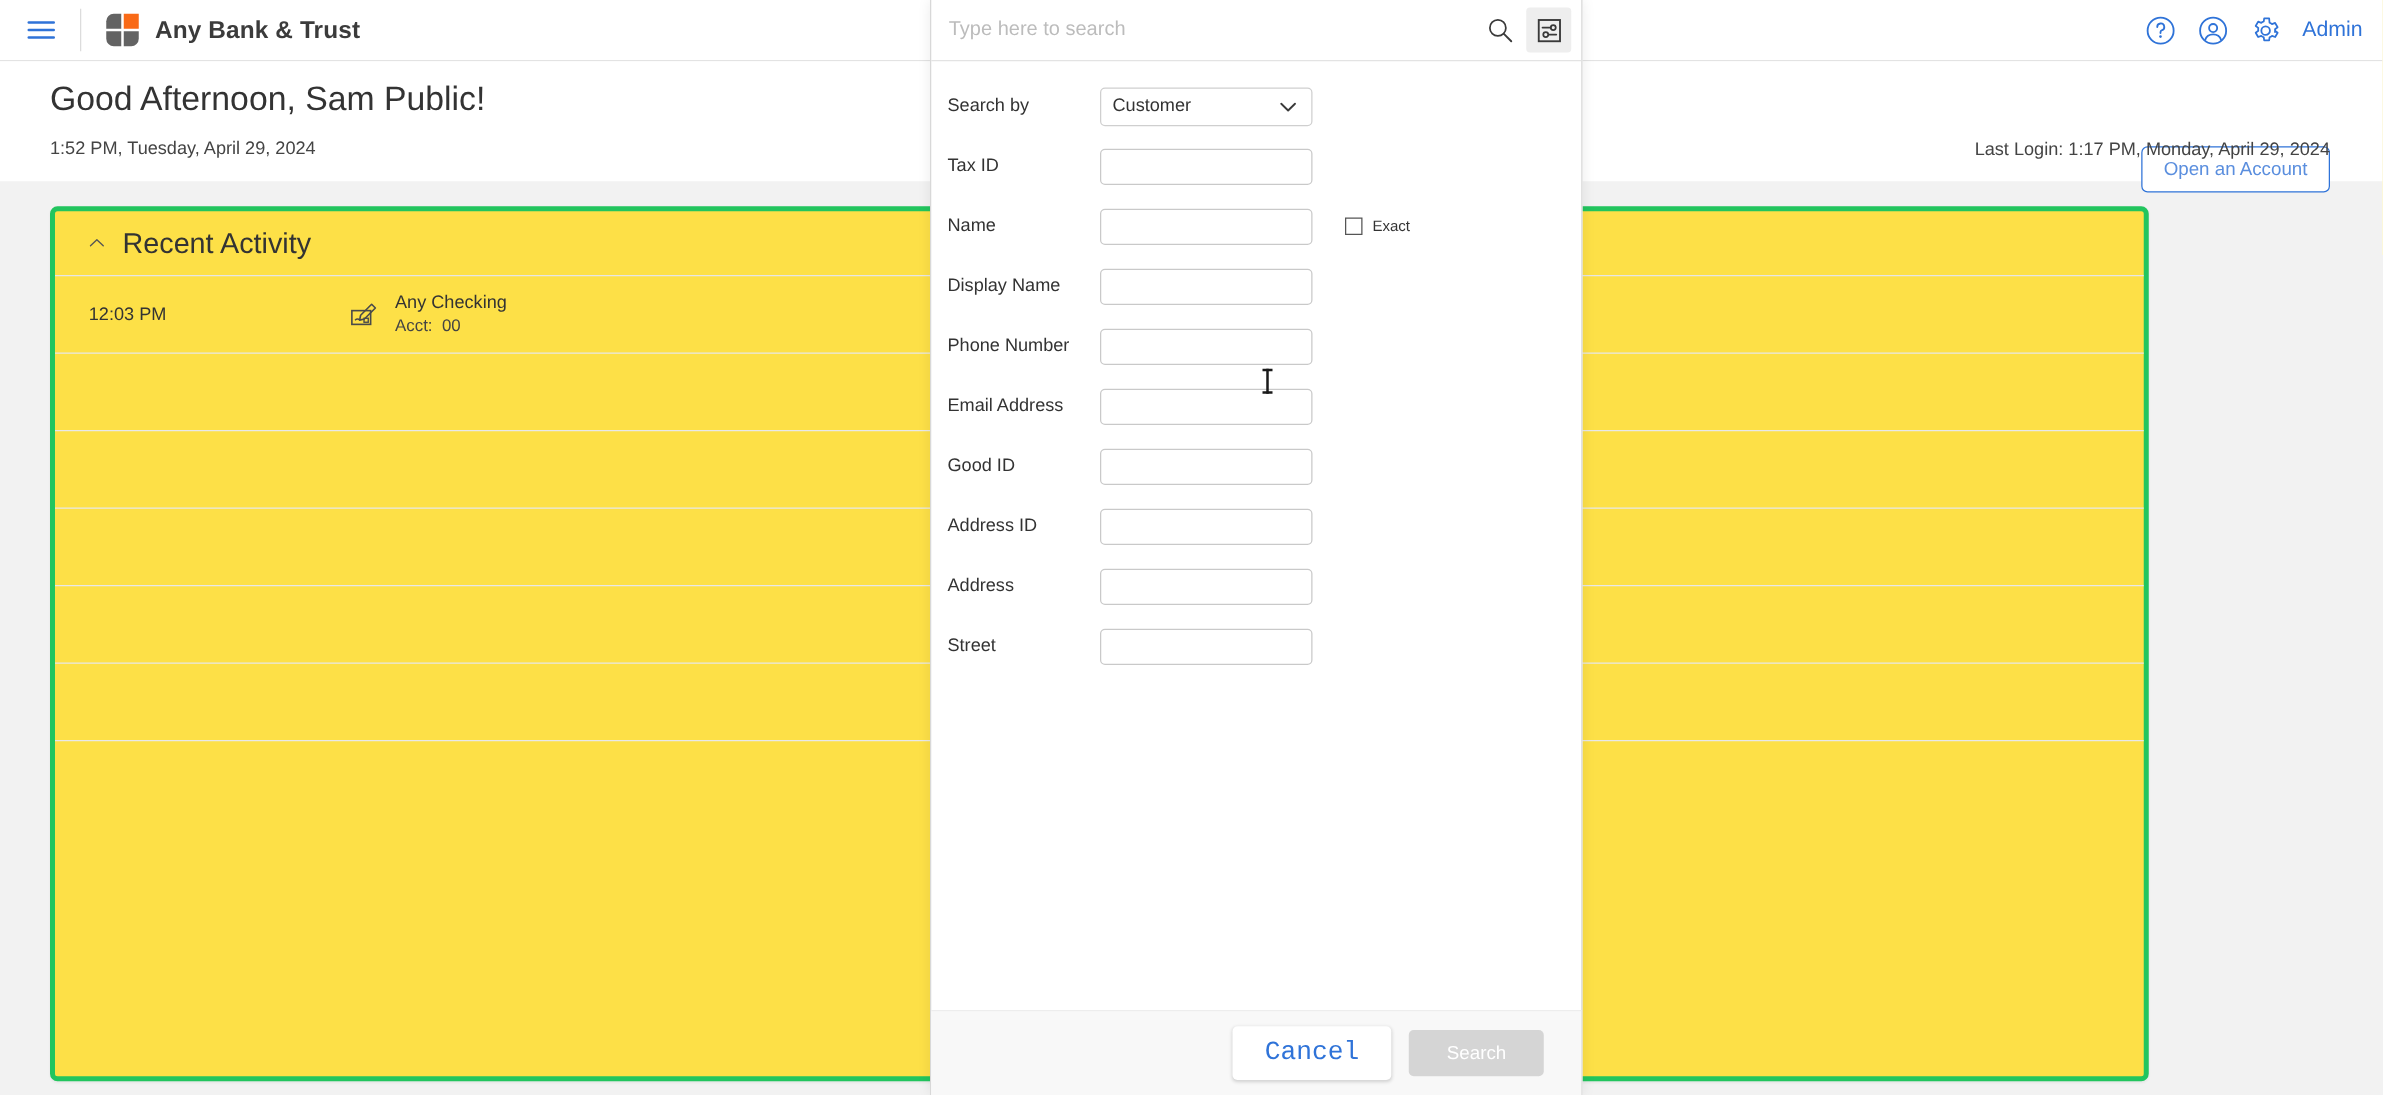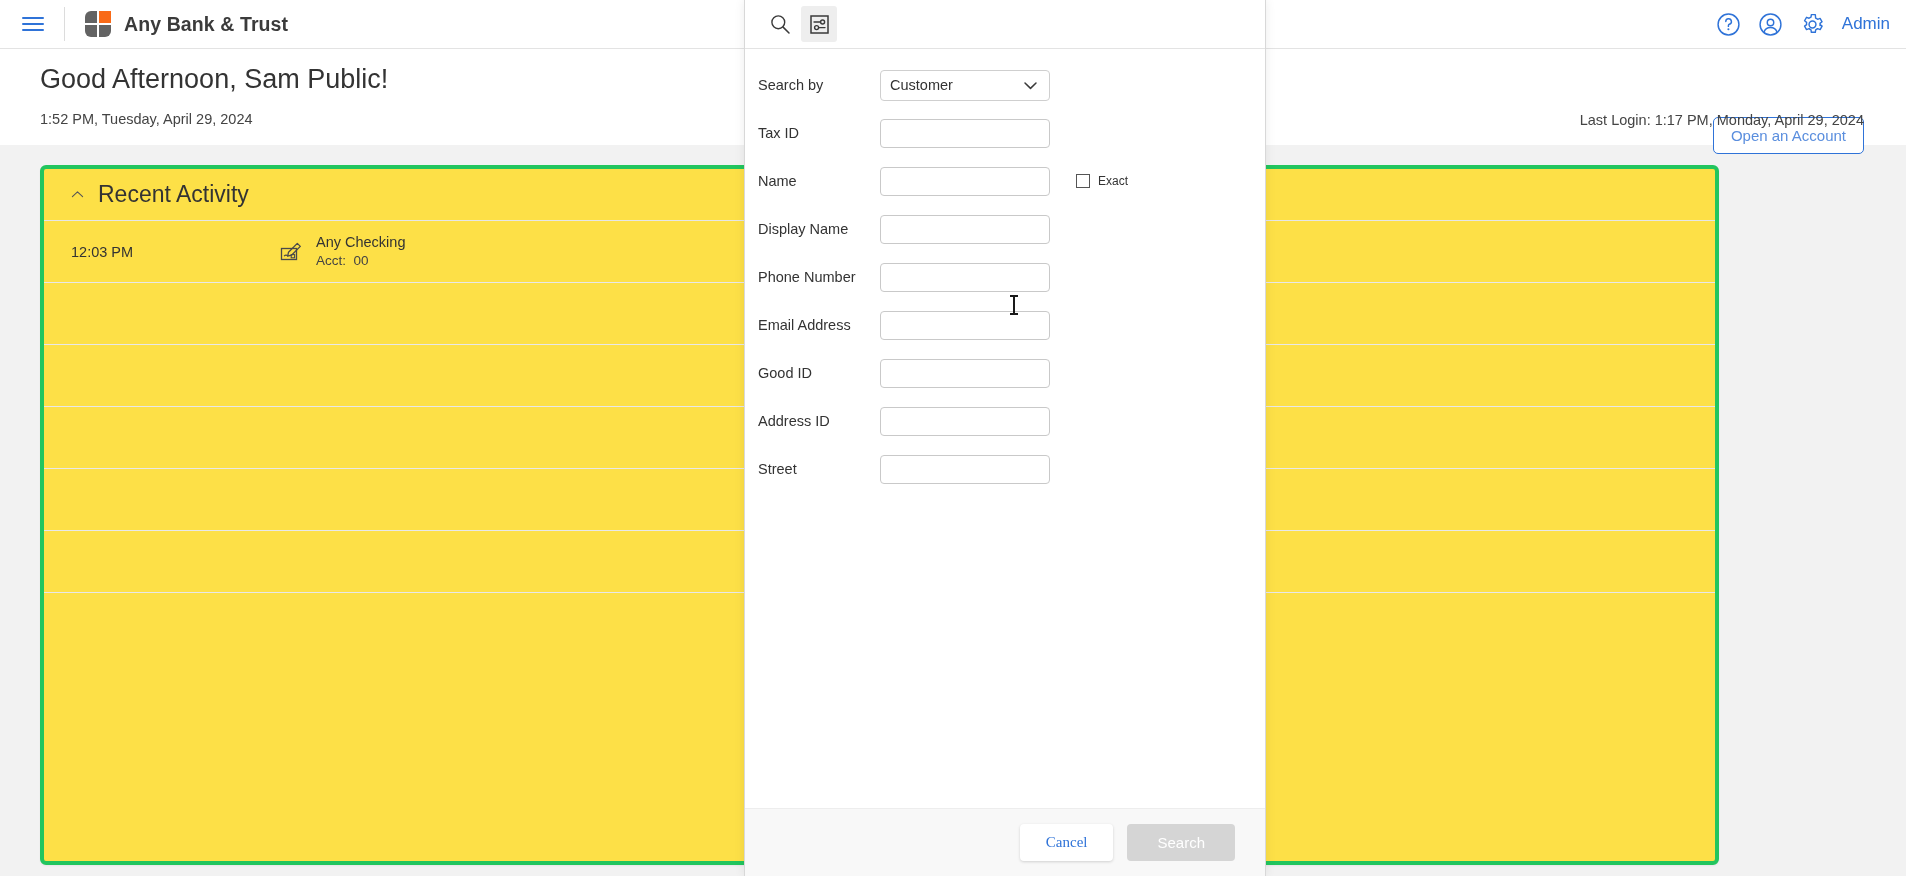--- a/index.html
+++ b/index.html
@@ -109,22 +109,22 @@
   .exact-wrap { display: flex; align-items: center; margin-left: 26px; cursor: pointer; }
   .exact-box { width: 14px; height: 14px; border: 1.5px solid #555; background: #fff; margin-right: 8px; }
   .exact-label { font-size: 12px; color: #333333; }
 
   .panel-foot {
     height: 68px; background: #f8f8f8; border-top: 1px solid #ededed;
     display: flex; align-items: center; justify-content: flex-end; padding-right: 30px; gap: 14px;
   }
   .btn-cancel {
     background: #ffffff; border: none; border-radius: 4px; color: #2f73d8;
-    font-size: 15px; padding: 10px 26px; cursor: pointer;
-    box-shadow: 0 1px 3px rgba(0,0,0,.16); font-family: Liberation Serif, serif; text-align: right;
+    font-size: 21px; padding: 10px 26px; cursor: pointer;
+    box-shadow: 0 1px 3px rgba(0,0,0,.16); font-family: Liberation Mono, monospace; text-align: right;
   }
   .btn-search {
     background: #d5d5d5; border: none; border-radius: 4px; color: #ffffff;
     font-size: 15px; padding: 10px 30px; cursor: default;
     font-family: "Liberation Sans", sans-serif;
   }
 
   .cursor-ibeam {
     position: absolute; left: 1013px; top: 295px; width: 2px; height: 20px;
     background: #1a1a1a; z-index: 50;
@@ -210,20 +210,21 @@
     <div class="act-row empty"></div>
     <div class="act-row empty"></div>
     <div class="act-row empty"></div>
     <div class="act-row empty"></div>
     <div class="act-row empty"></div>
   </div>
 
   <div class="panel">
 
     <div class="panel-search">
+      <input class="search-input" type="text" placeholder="Type here to search" style="">
       <div class="search-go">
         <svg width="22" height="22" viewBox="0 0 22 22">
           <circle cx="9.3" cy="9.3" r="6.4" fill="none" stroke="#3a3a3a" stroke-width="1.4"></circle>
           <path d="M14.1 14.1 20 20" stroke="#3a3a3a" stroke-width="1.5" stroke-linecap="round"></path>
         </svg>
       </div>
       <div class="filter-btn">
         <svg width="21" height="21" viewBox="0 0 21 21">
           <rect x="2" y="2" width="17" height="17" fill="none" stroke="#3a3a3a" stroke-width="1.5"></rect>
           <path d="M5 8h6.5" stroke="#3a3a3a" stroke-width="1.4" stroke-linecap="round"></path>
@@ -280,20 +281,24 @@
       <div class="frow">
         <div class="flabel">Good ID</div>
         <div class="fctrl"><input class="ftext" type="text" style=""></div>
       </div>
 
       <div class="frow">
         <div class="flabel">Address ID</div>
         <div class="fctrl"><input class="ftext" type="text" style=""></div>
       </div>
 
+      <div class="frow">
+        <div class="flabel">Address</div>
+        <div class="fctrl"><input class="ftext" type="text" style=""></div>
+      </div>
 
       <div class="frow">
         <div class="flabel">Street</div>
         <div class="fctrl"><input class="ftext" type="text" style=""></div>
       </div>
 
     </div>
 
     <div class="panel-foot">
       <button class="btn-cancel">Cancel</button>

